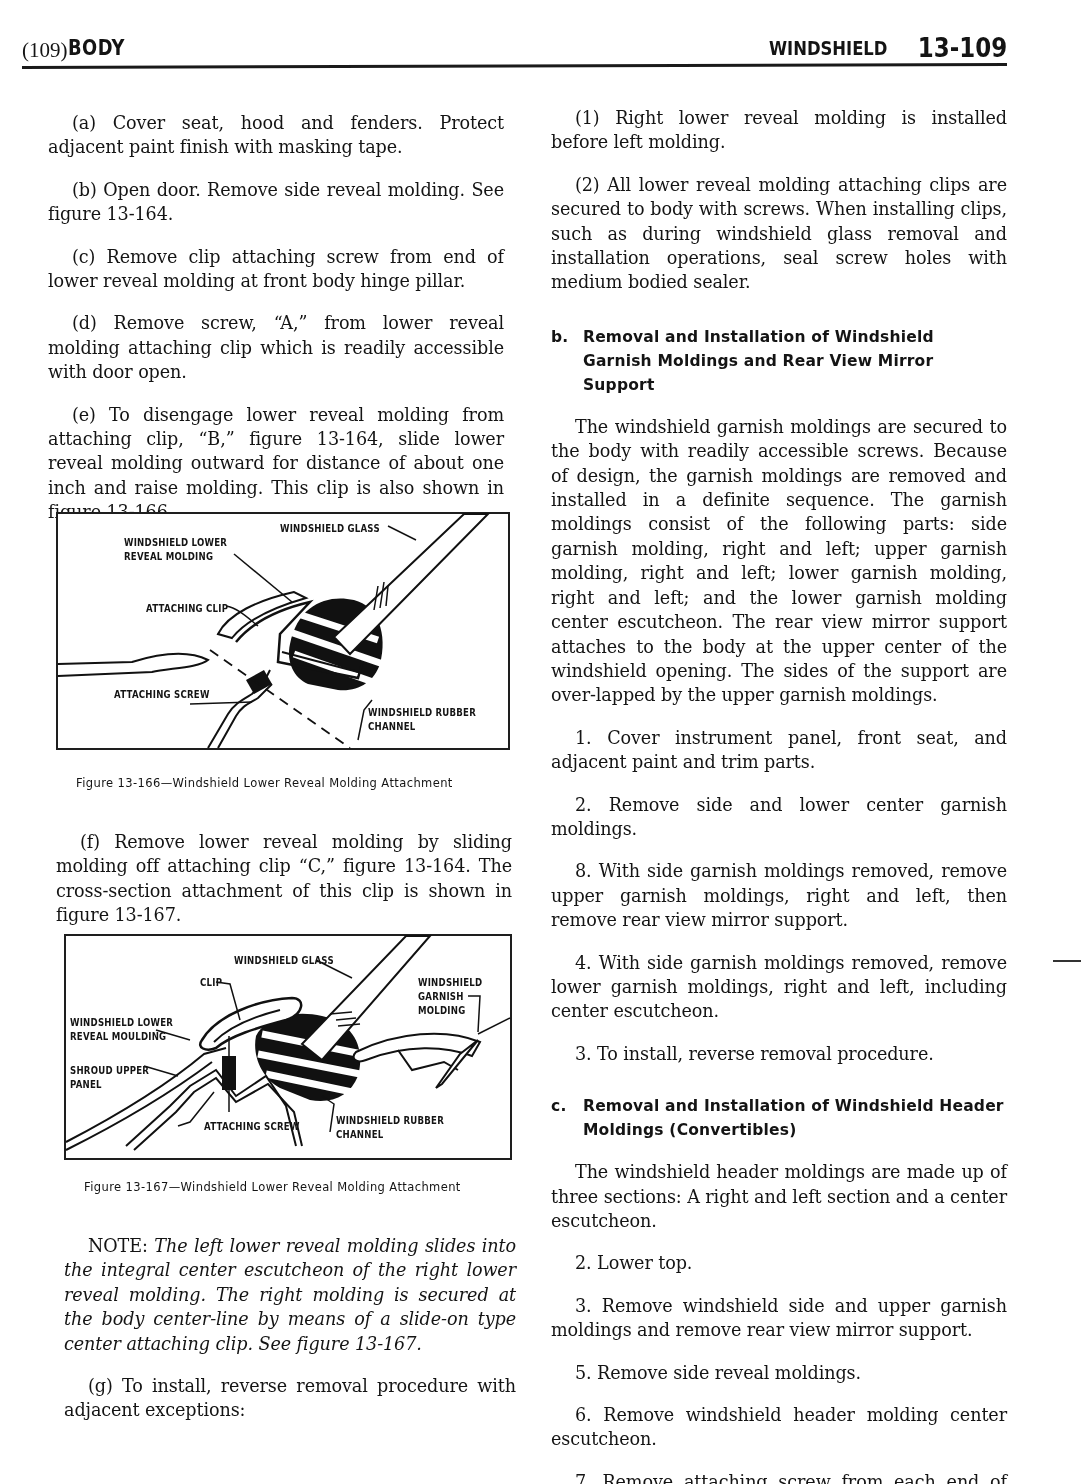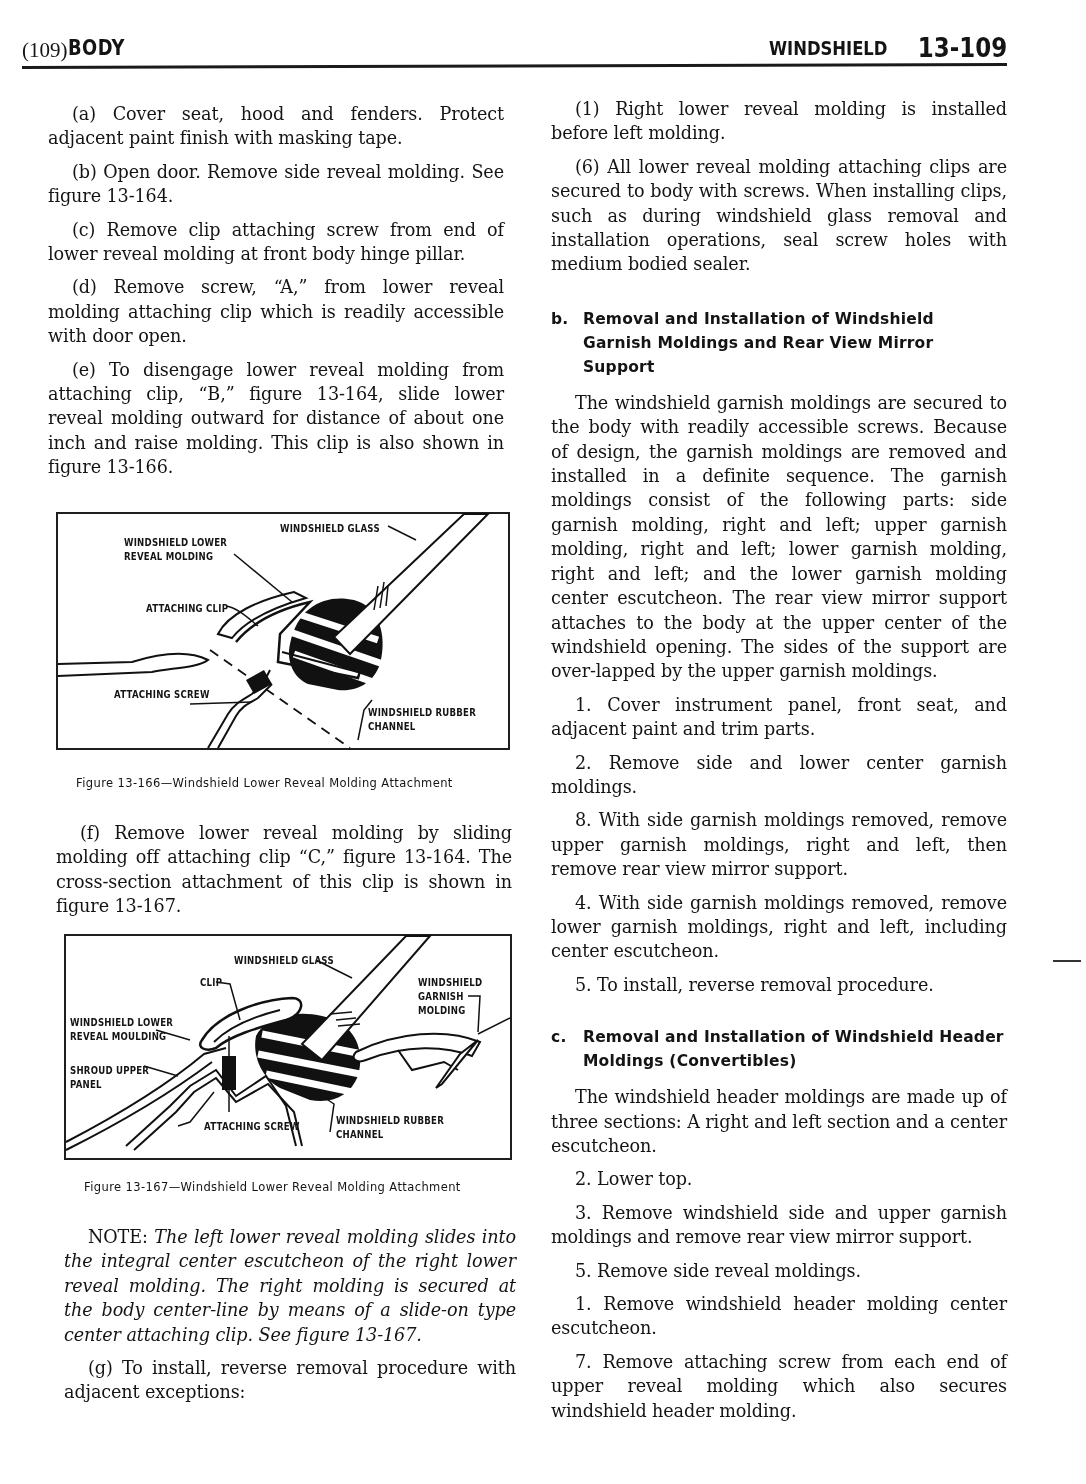--- a/index.html
+++ b/index.html
@@ -11,21 +11,21 @@
   .hdr-left { position: absolute; left: 0; top: 8px; font-family: "Liberation Serif", serif; font-size: 21px; }
   .hdr-body { position: absolute; left: 46px; top: 6px; font-family: "DejaVu Sans", sans-serif; font-weight: bold; font-size: 21px; letter-spacing: 0.5px; transform: scaleX(0.85); transform-origin: left; }
   .hdr-section { position: absolute; right: 120px; top: 6px; font-family: "DejaVu Sans", sans-serif; font-weight: bold; font-size: 20px; transform: scaleX(0.82); transform-origin: right; }
   .hdr-page { position: absolute; right: 0; top: 2px; font-family: "DejaVu Sans", sans-serif; font-weight: bold; font-size: 27px; transform: scaleX(0.85); transform-origin: right; }
   .hdr-rule { position: absolute; left: 0; right: 0; top: 36px; height: 3px; background: #1a1a1a; transform: rotate(-0.18deg); transform-origin: left; }
 
   
   .col { position: absolute; font-family: "DejaVu Serif", serif; font-size: 17.6px; line-height: 24.4px; text-align: justify; }
   .col-left { left: 48px; width: 456px; top: 93px; }
   .col-right { left: 551px; width: 456px; top: 88px; }
-  .p { margin: 9px 0 4px 0; text-indent: 24px; letter-spacing: -0.1px; }
+  .p { margin: 18px 0 4px 0; text-indent: 24px; letter-spacing: -0.1px; }
   .p.tight { margin-bottom: 0; }
   .note-label { font-style: normal; }
   .note-text { font-style: italic; }
 
   .heading { font-family: "DejaVu Sans", sans-serif; font-weight: bold; font-size: 15.5px; line-height: 24px; margin: 30px 0 12px 0; position: relative; padding-left: 32px; text-align: left; letter-spacing: 0.2px; }
   .heading .hl { position: absolute; left: 0; top: 0; }
 
   
   .fig { position: absolute; }
   .fig-box { position: absolute; border: 2px solid #1e1e1e; background: #fff; }
@@ -167,39 +167,39 @@
   <div class="col" style="left:64px; width:452px; top:1216px;">
     <p class="p" style="margin-bottom:8px;">
       <span class="note-label">NOTE:</span>
       <span class="note-text">The left lower reveal molding slides into the integral center escutcheon of the right lower reveal molding. The right molding is secured at the body center-line by means of a slide-on type center attaching clip. See figure 13-167.</span>
     </p>
     <p class="p">(g) To install, reverse removal procedure with adjacent exceptions:</p>
   </div>
 
   <div class="col col-right">
     <p class="p tight">(1) Right lower reveal molding is installed before left molding.</p>
-    <p class="p tight">(6) All lower reveal molding attaching clips are secured to body with screws. When installing clips, such as during windshield glass removal and installation operations, seal screw holes with medium bodied sealer.</p>
+    <p class="p tight">(2) All lower reveal molding attaching clips are secured to body with screws. When installing clips, such as during windshield glass removal and installation operations, seal screw holes with medium bodied sealer.</p>
 
     <div class="heading" style="margin-top:30px;">
       <span class="hl">b.</span>
       <span>Removal and Installation of Windshield Garnish Moldings and Rear View Mirror Support</span>
     </div>
     <p class="p tight">The windshield garnish moldings are secured to the body with readily accessible screws. Because of design, the garnish moldings are removed and installed in a definite sequence. The garnish moldings consist of the following parts: side garnish molding, right and left; upper garnish molding, right and left; lower garnish molding, right and left; and the lower garnish molding center escutcheon. The rear view mirror support attaches to the body at the upper center of the windshield opening. The sides of the support are over-lapped by the upper garnish moldings.</p>
     <p class="p tight">1. Cover instrument panel, front seat, and adjacent paint and trim parts.</p>
     <p class="p tight">2. Remove side and lower center garnish moldings.</p>
     <p class="p tight">8. With side garnish moldings removed, remove upper garnish moldings, right and left, then remove rear view mirror support.</p>
     <p class="p tight">4. With side garnish moldings removed, remove lower garnish moldings, right and left, including center escutcheon.</p>
-    <p class="p tight">5. To install, reverse removal procedure.</p>
+    <p class="p tight">3. To install, reverse removal procedure.</p>
 
     <div class="heading" style="margin-top:28px;">
       <span class="hl">c.</span>
       <span>Removal and Installation of Windshield Header Moldings (Convertibles)</span>
     </div>
     <p class="p tight">The windshield header moldings are made up of three sections: A right and left section and a center escutcheon.</p>
     <p class="p tight">2. Lower top.</p>
     <p class="p tight">3. Remove windshield side and upper garnish moldings and remove rear view mirror support.</p>
     <p class="p tight">5. Remove side reveal moldings.</p>
-    <p class="p tight">1. Remove windshield header molding center escutcheon.</p>
+    <p class="p tight">6. Remove windshield header molding center escutcheon.</p>
     <p class="p tight">7. Remove attaching screw from each end of upper reveal molding which also secures windshield header molding.</p>
   </div>
 
   <div class="margin-mark"></div>
 </div>
 
 </body></html>

